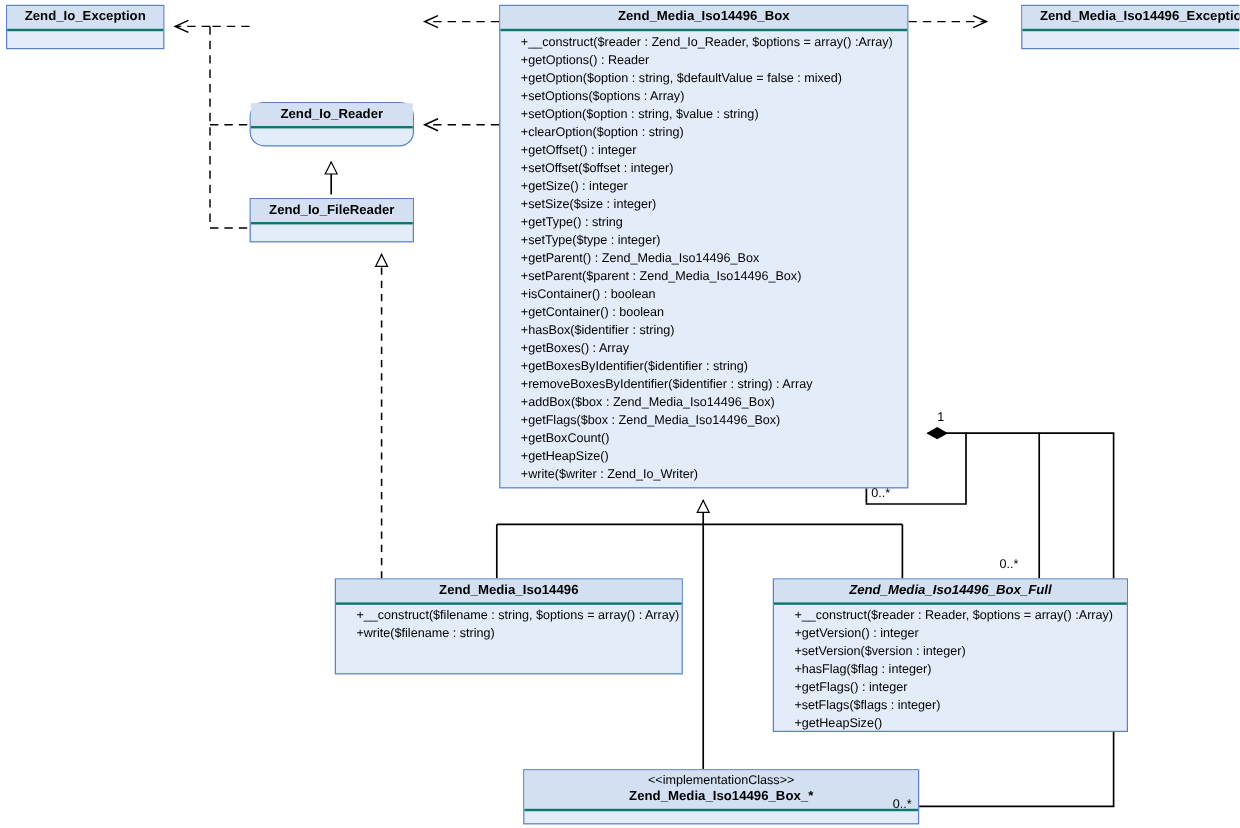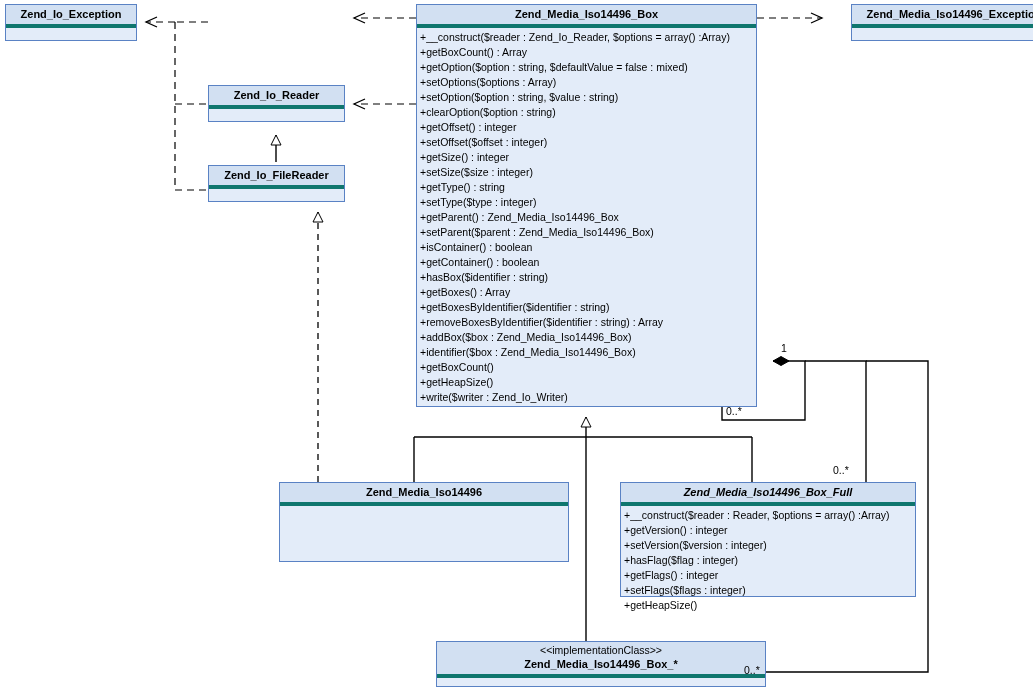--- a/index.html
+++ b/index.html
@@ -26,42 +26,42 @@
   }
   .uml-class {
     position: absolute;
     box-sizing: border-box;
     border: 1px solid #5a82c4;
     background: #e3ecf9;
     z-index: 5;
   }
   .uml-header {
     box-sizing: border-box;
-    border-bottom: 4px solid #0f766e;
+    border-bottom: 2px solid #0f766e;
     background: #d2e0f2;
     text-align: center;
     font-size: 11px;
     font-weight: bold;
     color: #000000;
     line-height: 14px;
     padding: 2px 4px 3px 4px;
     white-space: nowrap;
   }
   .uml-header .stereotype {
     display: block;
     font-weight: normal;
     font-size: 10.5px;
     line-height: 13px;
   }
   .uml-header.italic .cname {
     font-style: italic;
   }
   .uml-body {
     box-sizing: border-box;
-    padding: 2px 2px 2px 3px;
+    padding: 2px 2px 2px 17px;
     font-size: 10.5px;
     line-height: 15px;
     color: #000000;
   }
   .uml-body .member {
     white-space: nowrap;
     display: block;
   }
   .uml-body.empty {
     min-height: 18px;
@@ -145,21 +145,21 @@
   </svg>
 
   <div class="uml-class" style="left:5px; top:4px; width:132px; height:37px;">
     <div class="uml-header">
       <span class="cname">Zend_Io_Exception</span>
     </div>
     <div class="uml-body empty"></div>
   </div>
 
 
-  <div class="uml-class" style="left:208px; top:85px; width:137px; height:37px;">
+  <div class="uml-class" style="left:208px; top:85px; width:137px; height:37px;border-radius:12px;">
     <div class="uml-header">
       <span class="cname">Zend_Io_Reader</span>
     </div>
     <div class="uml-body empty"></div>
   </div>
 
   <div class="uml-class" style="left:208px; top:165px; width:137px; height:37px;">
     <div class="uml-header">
       <span class="cname">Zend_Io_FileReader</span>
     </div>
@@ -172,54 +172,58 @@
     </div>
     <div class="uml-body empty"></div>
   </div>
 
   <div class="uml-class" style="left:416px; top:4px; width:341px; height:403px;">
     <div class="uml-header">
       <span class="cname">Zend_Media_Iso14496_Box</span>
     </div>
     <div class="uml-body">
         <span class="member">+__construct($reader : Zend_Io_Reader, $options = array() :Array)</span>
-        <span class="member">+getBoxCount() : Array</span>
+        <span class="member">+getOptions() : Reader</span>
         <span class="member">+getOption($option : string, $defaultValue = false : mixed)</span>
         <span class="member">+setOptions($options : Array)</span>
         <span class="member">+setOption($option : string, $value : string)</span>
         <span class="member">+clearOption($option : string)</span>
         <span class="member">+getOffset() : integer</span>
         <span class="member">+setOffset($offset : integer)</span>
         <span class="member">+getSize() : integer</span>
         <span class="member">+setSize($size : integer)</span>
         <span class="member">+getType() : string</span>
         <span class="member">+setType($type : integer)</span>
         <span class="member">+getParent() : Zend_Media_Iso14496_Box</span>
         <span class="member">+setParent($parent : Zend_Media_Iso14496_Box)</span>
         <span class="member">+isContainer() : boolean</span>
         <span class="member">+getContainer() : boolean</span>
         <span class="member">+hasBox($identifier : string)</span>
         <span class="member">+getBoxes() : Array</span>
         <span class="member">+getBoxesByIdentifier($identifier : string)</span>
         <span class="member">+removeBoxesByIdentifier($identifier : string) : Array</span>
         <span class="member">+addBox($box : Zend_Media_Iso14496_Box)</span>
-        <span class="member">+identifier($box : Zend_Media_Iso14496_Box)</span>
+        <span class="member">+getFlags($box : Zend_Media_Iso14496_Box)</span>
         <span class="member">+getBoxCount()</span>
         <span class="member">+getHeapSize()</span>
         <span class="member">+write($writer : Zend_Io_Writer)</span>
       </div>
   </div>
 
   <div class="uml-class" style="left:279px; top:482px; width:290px; height:80px;">
     <div class="uml-header">
       <span class="cname">Zend_Media_Iso14496</span>
     </div>
-  </div>
-
-  <div class="uml-class" style="left:620px; top:482px; width:296px; height:115px;">
+    <div class="uml-body">
+        <span class="member">+__construct($filename : string, $options = array() : Array)</span>
+        <span class="member">+write($filename : string)</span>
+      </div>
+  </div>
+
+  <div class="uml-class" style="left:644px; top:482px; width:296px; height:128px;">
     <div class="uml-header italic">
       <span class="cname">Zend_Media_Iso14496_Box_Full</span>
     </div>
     <div class="uml-body">
         <span class="member">+__construct($reader : Reader, $options = array() :Array)</span>
         <span class="member">+getVersion() : integer</span>
         <span class="member">+setVersion($version : integer)</span>
         <span class="member">+hasFlag($flag : integer)</span>
         <span class="member">+getFlags() : integer</span>
         <span class="member">+setFlags($flags : integer)</span>

